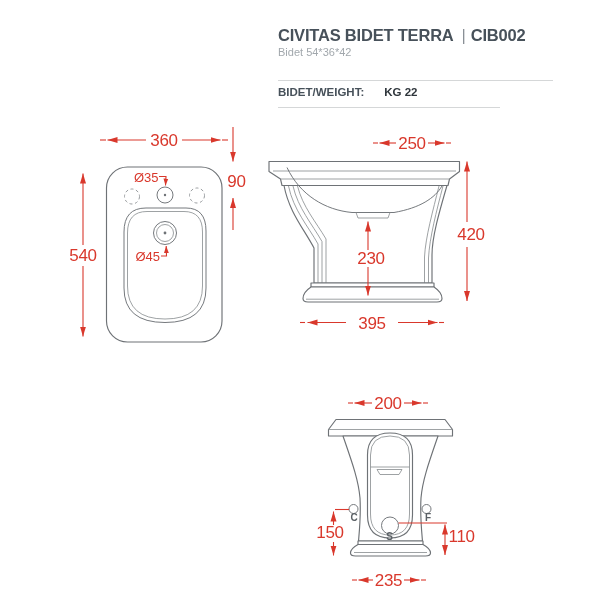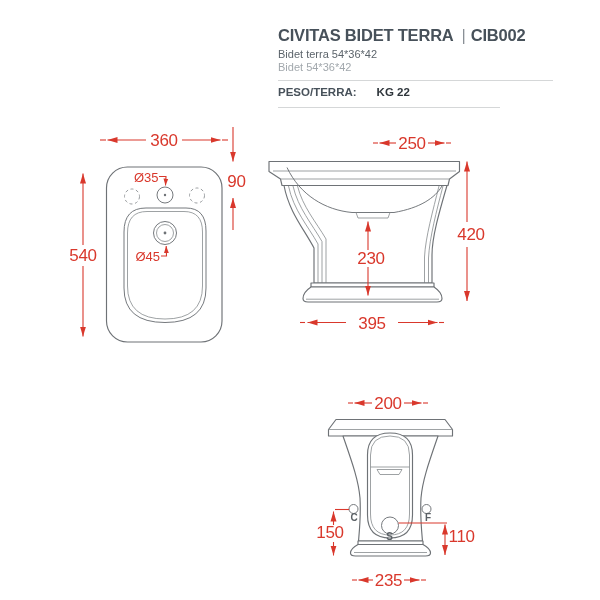--- a/index.html
+++ b/index.html
@@ -28,25 +28,24 @@
   .letter{fill:#5a6065;font-size:10px;font-weight:bold;}
   .dot{fill:#6e7276;}
 </style>
 </head>
 <body>
 
 <div id="page">
 
   <div id="header">
     <div class="title-line"><span>CIVITAS BIDET TERRA</span><span class="title-sep">|</span><span>CIB002</span></div>
-    <div class="sub1">Bidet terra 54*36*42</div>
     <div class="sub2">Bidet 54*36*42</div>
   </div>
   <div class="rule" id="rule1"></div>
-  <div id="weight"><span>PESO/TERRA:</span><span class="kg">KG 22</span></div>
+  <div id="weight"><span>BIDET/WEIGHT:</span><span class="kg">KG 22</span></div>
   <div class="rule" id="rule2"></div>
 
   <svg style="left:55px;top:115px" width="205" height="295" viewBox="55 115 205 295">
     <defs>
       <marker id="arrR" markerWidth="11" markerHeight="8" refX="10" refY="4" orient="auto" markerUnits="userSpaceOnUse">
         <path d="M0,1 L10,4 L0,7 Z" fill="#d9382c"></path>
       </marker>
       <marker id="arrS" markerWidth="8" markerHeight="7" refX="7" refY="3.5" orient="auto" markerUnits="userSpaceOnUse">
         <path d="M0,1.1 L7,3.5 L0,5.9 Z" fill="#d9382c"></path>
       </marker>

